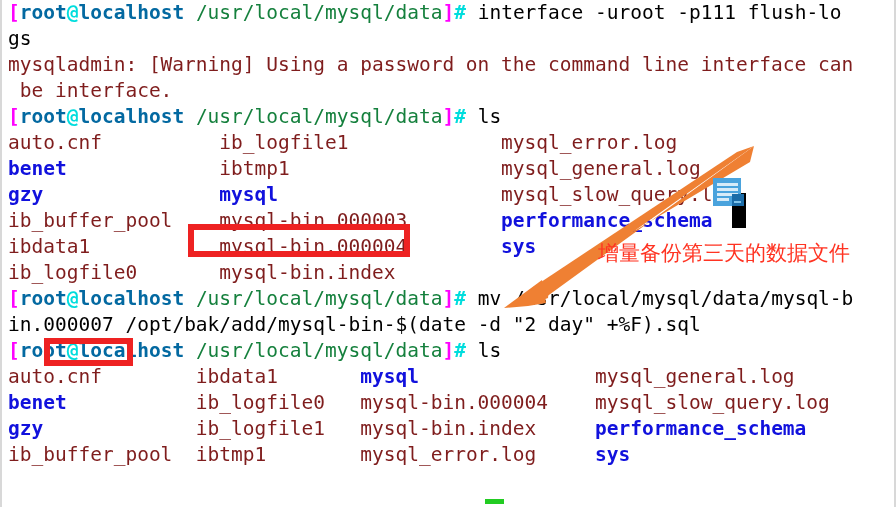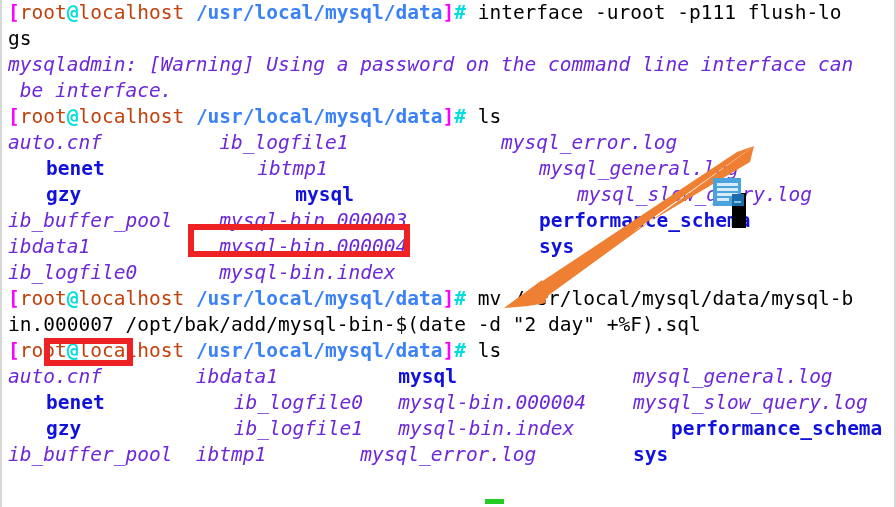--- a/index.html
+++ b/index.html
@@ -33,27 +33,27 @@
   }
   .line {
     height: 26px;
     line-height: 26px;
     font-size: 19.5px;
     white-space: pre;
     color: #000000;
     letter-spacing: 0px;
   }
   .c-bracket { color: #ff00ff; font-weight: bold; }
-  .c-user    { color: #c2410c; font-weight: normal; }
+  .c-user    { color: #0369a1; font-weight: bold; }
   .c-at      { color: #00dddd; font-weight: bold; }
-  .c-path    { color: #3b82f6; font-weight: bold; }
+  .c-path    { color: #15803d; font-weight: normal; }
   .c-hash    { color: #00dddd; font-weight: bold; }
   .c-cmd     { color: #000000; font-weight: normal; }
-  .c-file    { color: #6d28d9; font-style: italic; }
-  .c-dir     { color: #1111dd; font-weight: bold; margin-left: 38px; }
+  .c-file    { color: #7f1d1d; }
+  .c-dir     { color: #1111dd; font-weight: bold; }
 
   
   .redbox {
     position: absolute;
     border: 6px solid #ee2222;
     box-sizing: border-box;
     background: transparent;
     pointer-events: none;
   }
   #redbox-1 { left: 186px; top: 224px; width: 222px; height: 33px; }
@@ -192,16 +192,17 @@
     <div class="doc-shadow"></div>
     <div class="doc-page">
       <div class="doc-line dl1"></div>
       <div class="doc-line dl2"></div>
       <div class="doc-line dl3"></div>
       <div class="doc-line dl4"></div>
       <div class="doc-corner"></div>
     </div>
   </div>
 
+  <div class="annotation-text">增量备份第三天的数据文件</div>
 
   <div id="cursor"></div>
 
 </div>
 
 </body></html>

